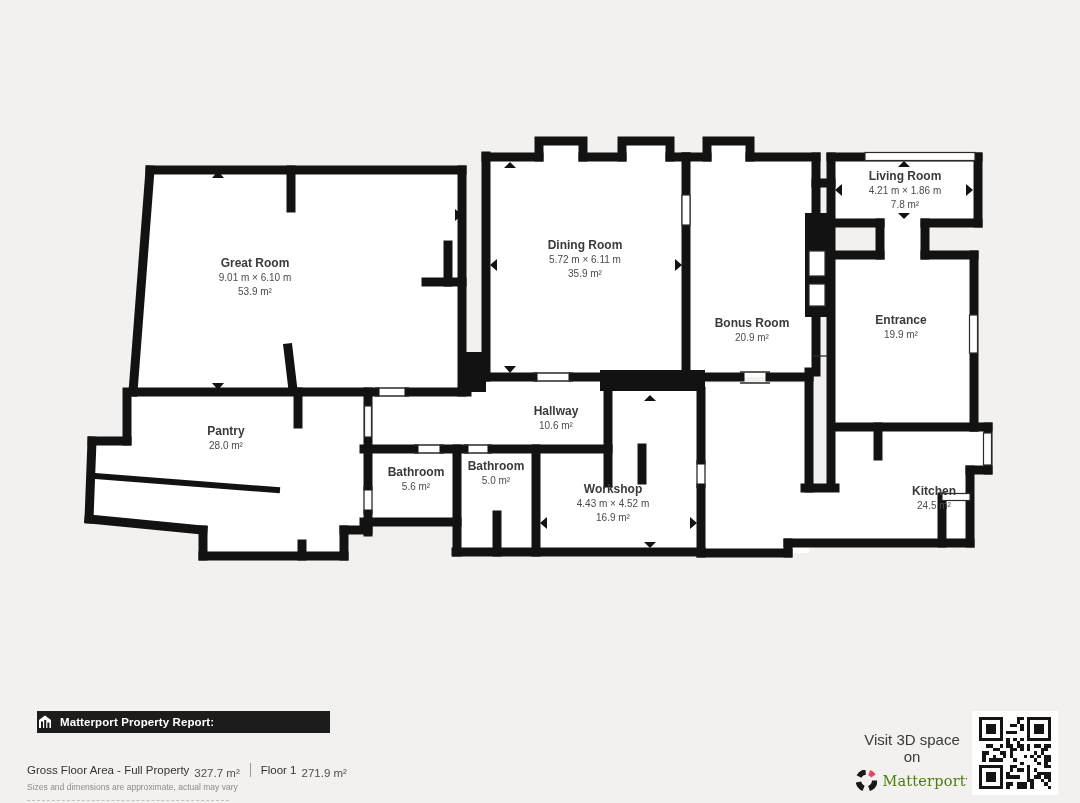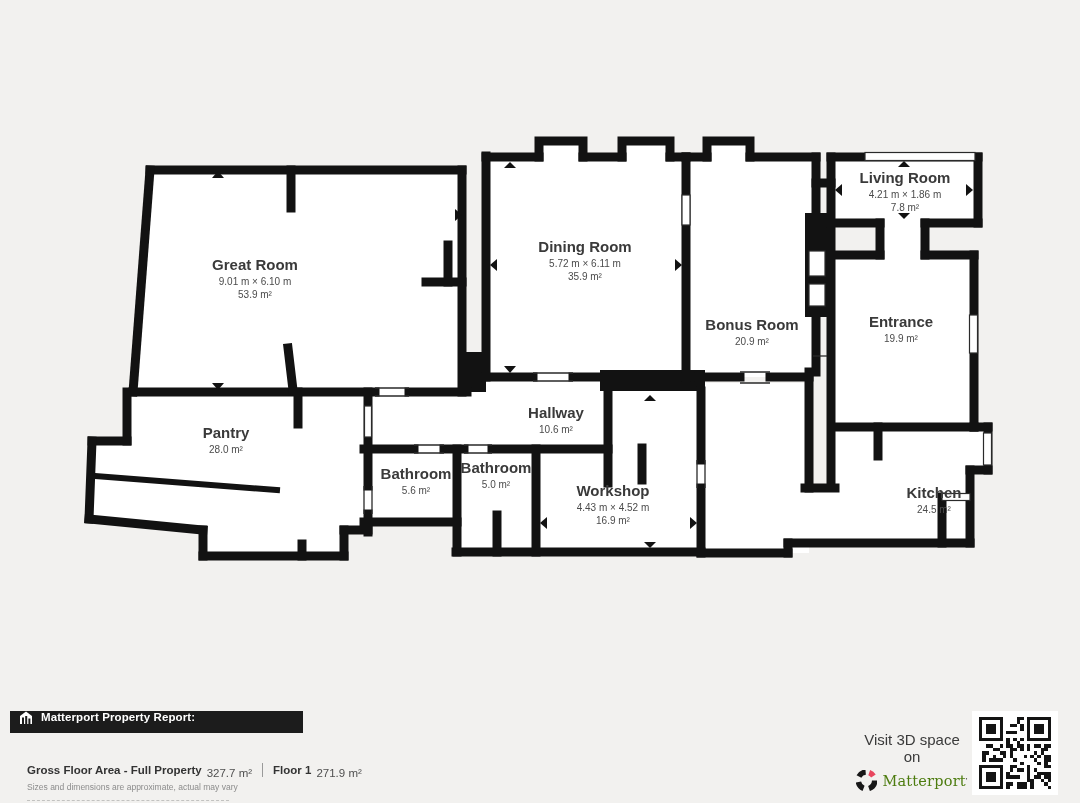--- a/index.html
+++ b/index.html
@@ -11,37 +11,37 @@
   #stage{position:absolute;inset:0;}
   #plan-svg{position:absolute;left:0;top:0;}
   .room-label{
     position:absolute;
     transform:translateX(-50%);
     text-align:center;
     line-height:1.25;
     white-space:nowrap;
     pointer-events:none;
   }
-  .room-name{font-weight:bold;font-size:15px;color:#3a3a3a;}
+  .room-name{font-weight:bold;font-size:12px;color:#3a3a3a;}
   .room-sub{font-size:10px;color:#4b4b4b;margin-top:1px;}
   
   .report-bar{
-    position:absolute;left:10px;top:711px;width:293px;height:22px;
-    background:#1c1c1c;display:flex;padding-left:9px;box-sizing:border-box;
+    position:absolute;left:37px;top:711px;width:293px;height:22px;
+    background:#1c1c1c;display:flex;align-items:center;padding-left:1px;box-sizing:border-box;
   }
   .report-bar-label{color:#ffffff;font-weight:bold;font-size:11.5px;margin-left:8px;letter-spacing:0.1px;}
   .property-title{
     position:absolute;left:27px;top:738px;
     font-size:15.5px;font-weight:bold;color:#2b2b2b;
   }
   .stats-line{
     position:absolute;left:27px;top:761px;font-size:11.5px;color:#2f2f2f;
     display:flex;align-items:center;
   }
-  .stat-label{font-weight:bold;color:#333333;}
+  .stat-label{font-weight:normal;color:#333333;}
   .stat-value{font-weight:normal;color:#4f4f4f;margin-left:5px;margin-top:6px;}
   .stat-divider{
     display:inline-block;width:0;height:14px;border-left:1.5px solid #9a9a9a;margin:0 10px;
   }
   .disclaimer{
     position:absolute;left:27px;top:782px;font-size:8.5px;color:#8c8c8c;
   }
   .bottom-dash{
     position:absolute;left:27px;top:800px;width:202px;height:0;
     border-top:1.5px dashed #c2c2c0;

